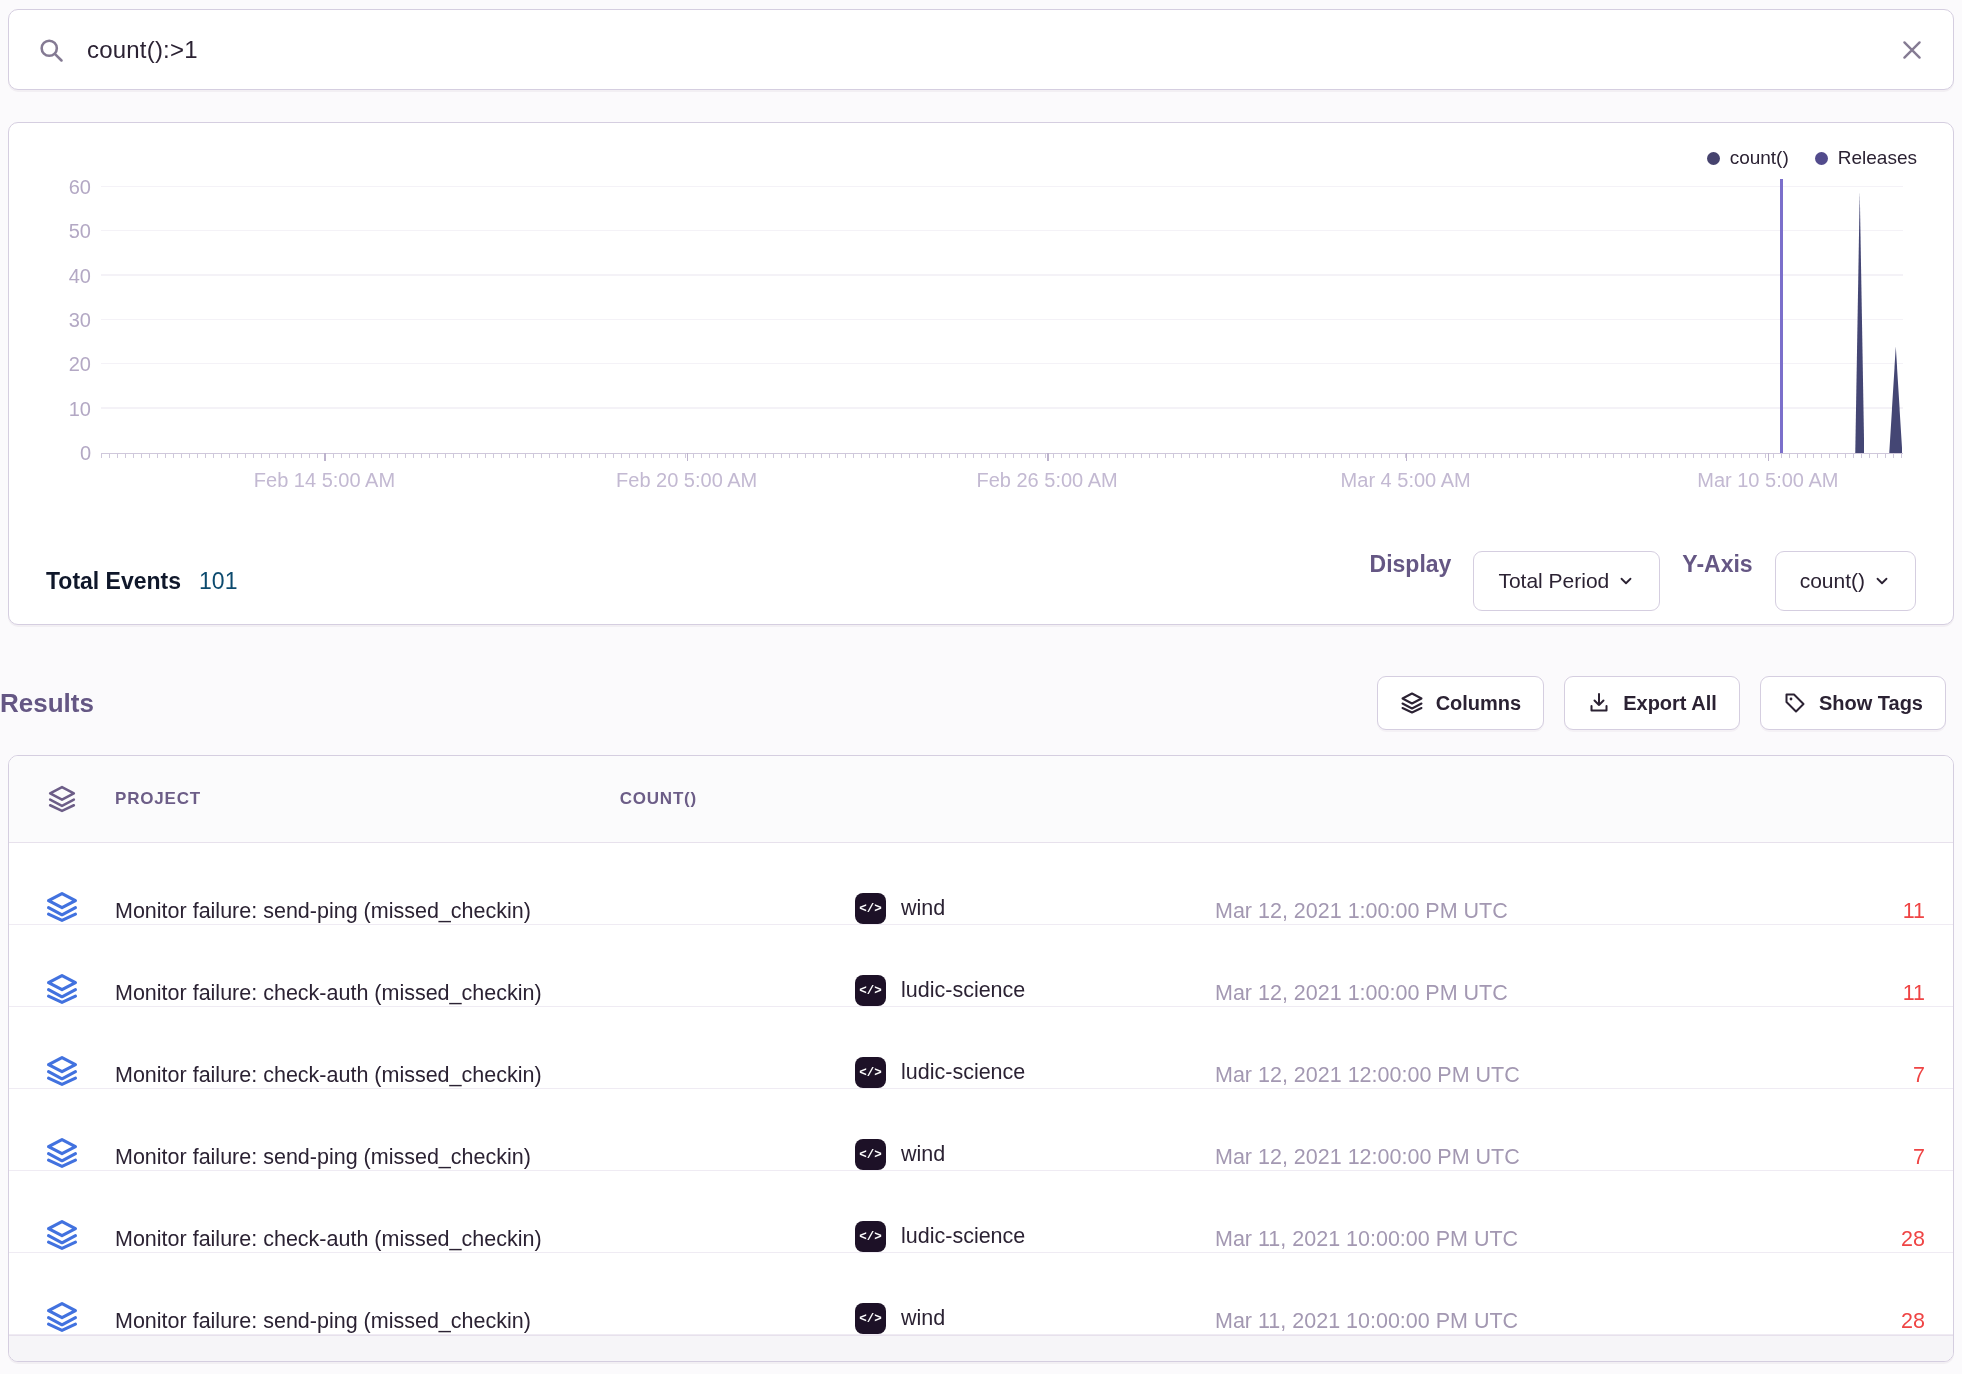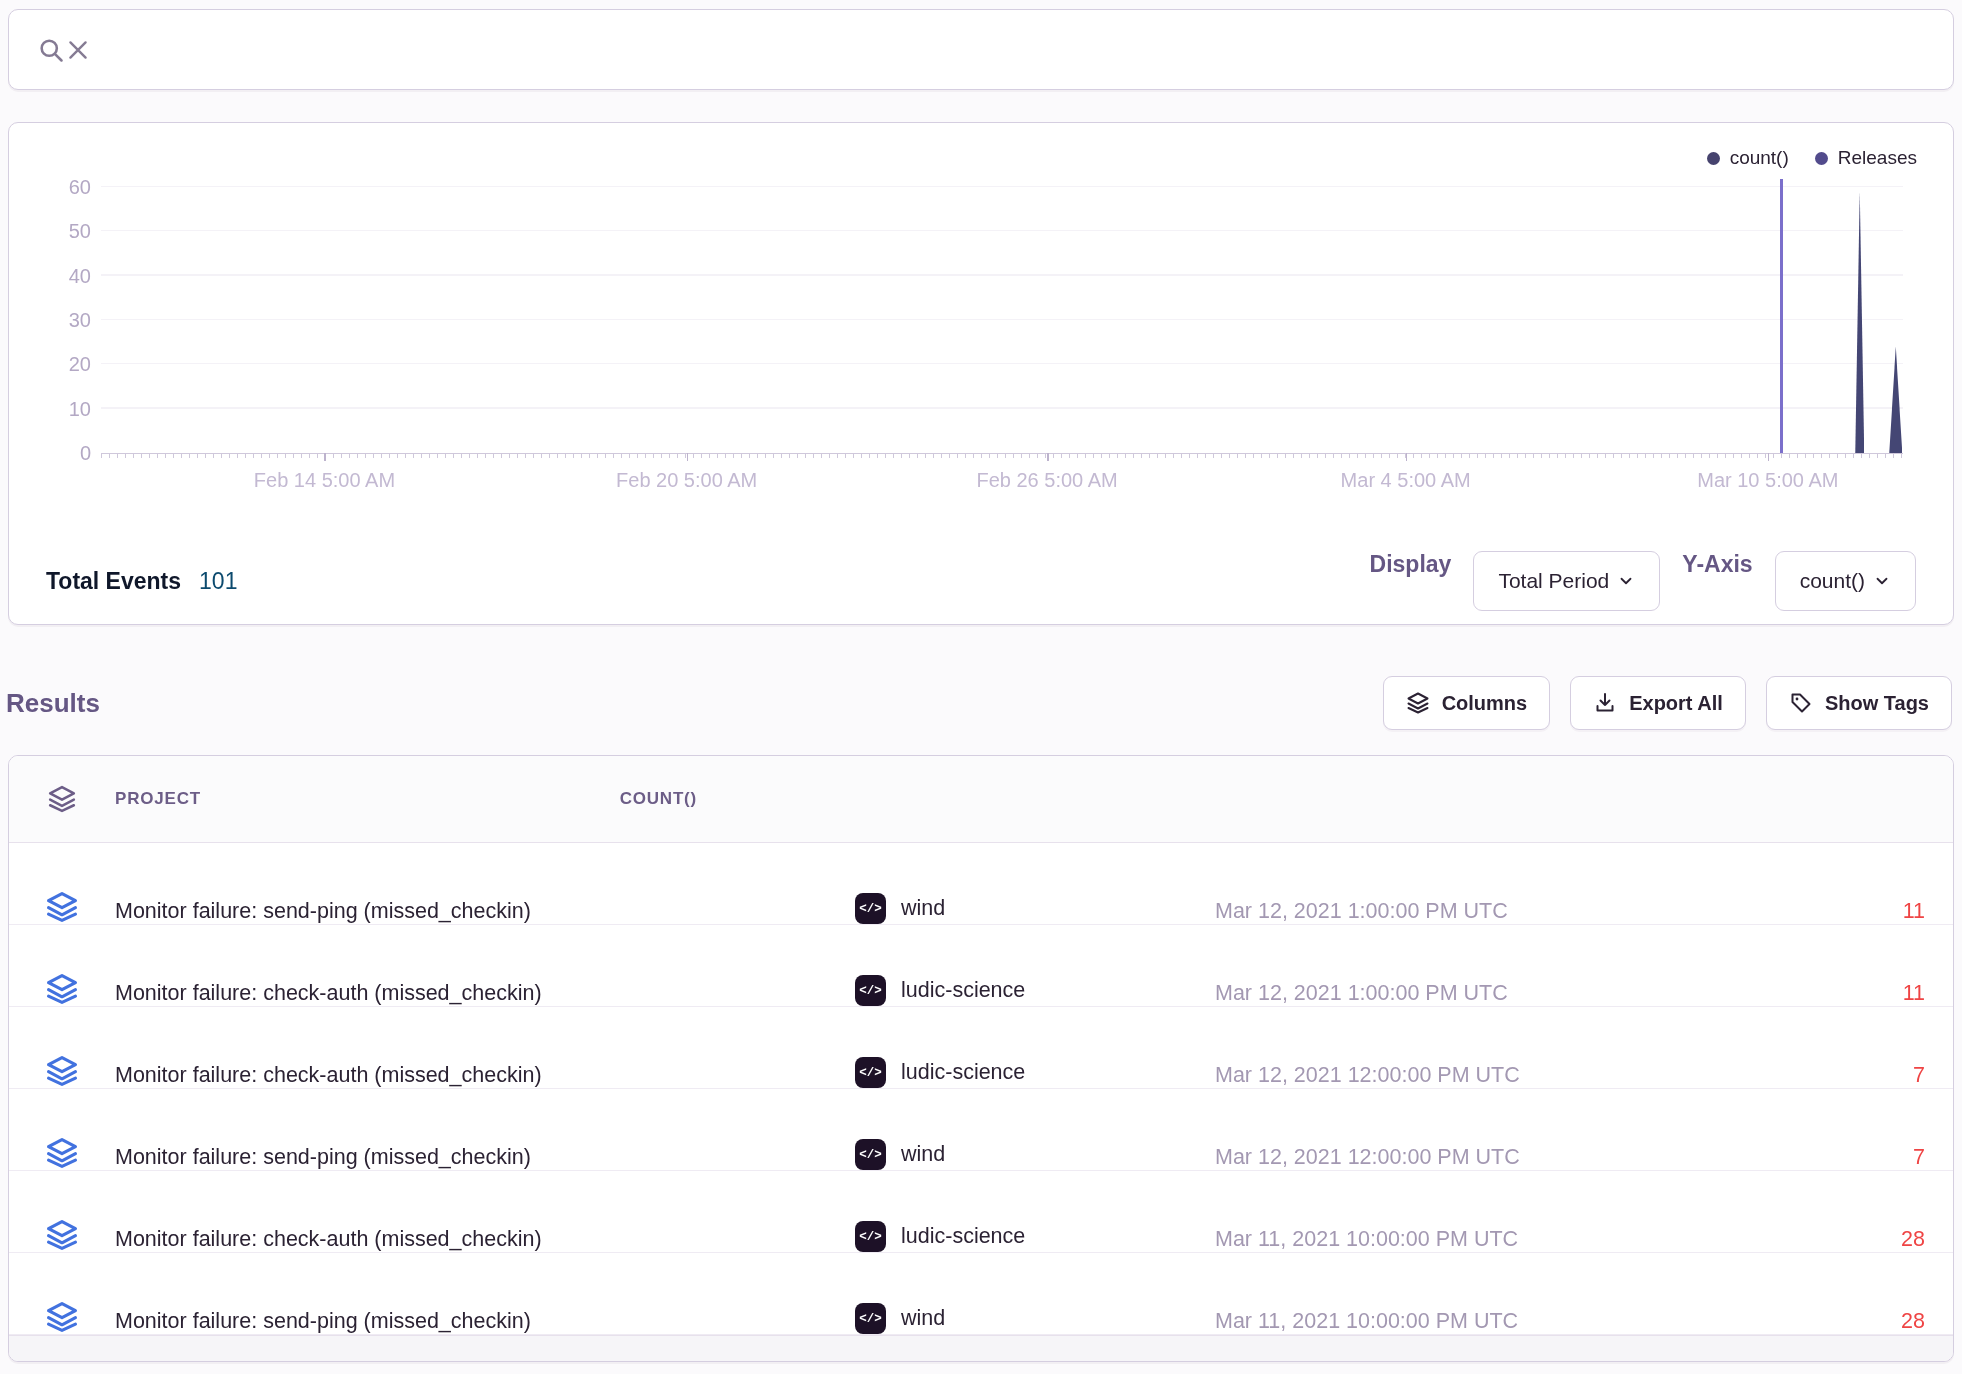--- a/index.html
+++ b/index.html
@@ -32,21 +32,21 @@
   .spike { position:absolute; bottom:0; clip-path:polygon(50% 0, 100% 100%, 0 100%); }
 
   .chart-footer { position:absolute; left:0; right:0; bottom:0; height:86px; display:flex; align-items:center; padding:0 37px; }
   .te-label { font-size:23px; font-weight:bold; color:#0f172a; }
   .te-value { font-size:23px; color:#0c4a6e; margin-left:18px; }
   .footer-right { margin-left:auto; display:flex; gap:22px; }
   .footer-label { font-size:23px; font-weight:bold; color:#655784; }
   .dropdown { display:flex; align-items:center; gap:8px; background:#fff; border:1.5px solid #d5cee0; border-radius:9px; height:60px; padding:0 24px; font-size:21px; font-weight:500; color:#2b2233; cursor:pointer; font-family:inherit; }
 
   
-  .results-bar { position:absolute; left:6px; top:672px; width:1946px; height:62px; display:flex; align-items:center; }
+  .results-bar { position:absolute; left:0; top:672px; width:1946px; height:62px; display:flex; align-items:center; }
   .results-title { font-size:26px; font-weight:bold; color:#655784; }
   .results-actions { margin-left:auto; display:flex; gap:20px; }
   .action-btn { display:flex; align-items:center; gap:12px; background:#fff; border:1.5px solid #d5cee0; border-radius:9px; height:54px; padding:0 22px; font-size:20px; font-weight:600; color:#2b2233; cursor:pointer; box-shadow:0 2px 0 rgba(69,38,80,0.04); font-family:inherit; }
 
   
   .table-panel { position:absolute; left:8px; top:755px; width:1946px; height:607px; overflow:hidden; }
   .thead { display:flex; align-items:center; height:87px; background:#fbfbfc; border-bottom:1.5px solid #e7e1ec; }
   .th { font-size:17px; font-weight:bold; letter-spacing:0.8px; color:#6c5d87; text-transform:uppercase; }
   .col-icon { width:106px; display:flex; justify-content:center; flex:none; }
   .col-title { width:740px; flex:none; }
@@ -65,20 +65,21 @@
   .sort-arrow { font-size:21px; color:#6c5d87; font-weight:normal; margin-left:8px; }
 </style>
 </head>
 <body>
 
 <div class="search-bar panel">
   <svg width="28" height="28" viewBox="0 0 24 24" fill="none" stroke="#847a93" stroke-width="2.2" stroke-linecap="round">
     <circle cx="10.5" cy="10.5" r="6.5"></circle>
       <path d="M15.5 15.5 L21 21"></path>
   </svg>
+  <span class="query">count():&gt;1</span>
   <button class="icon-btn">
     <svg width="26" height="26" viewBox="0 0 24 24" fill="none" stroke="#857b93" stroke-width="2.2" stroke-linecap="round">
       <path d="M5 5 L19 19 M19 5 L5 19"></path>
     </svg>
   </button>
 </div>
 
 <div class="chart-panel panel">
 
   <div class="legend">

